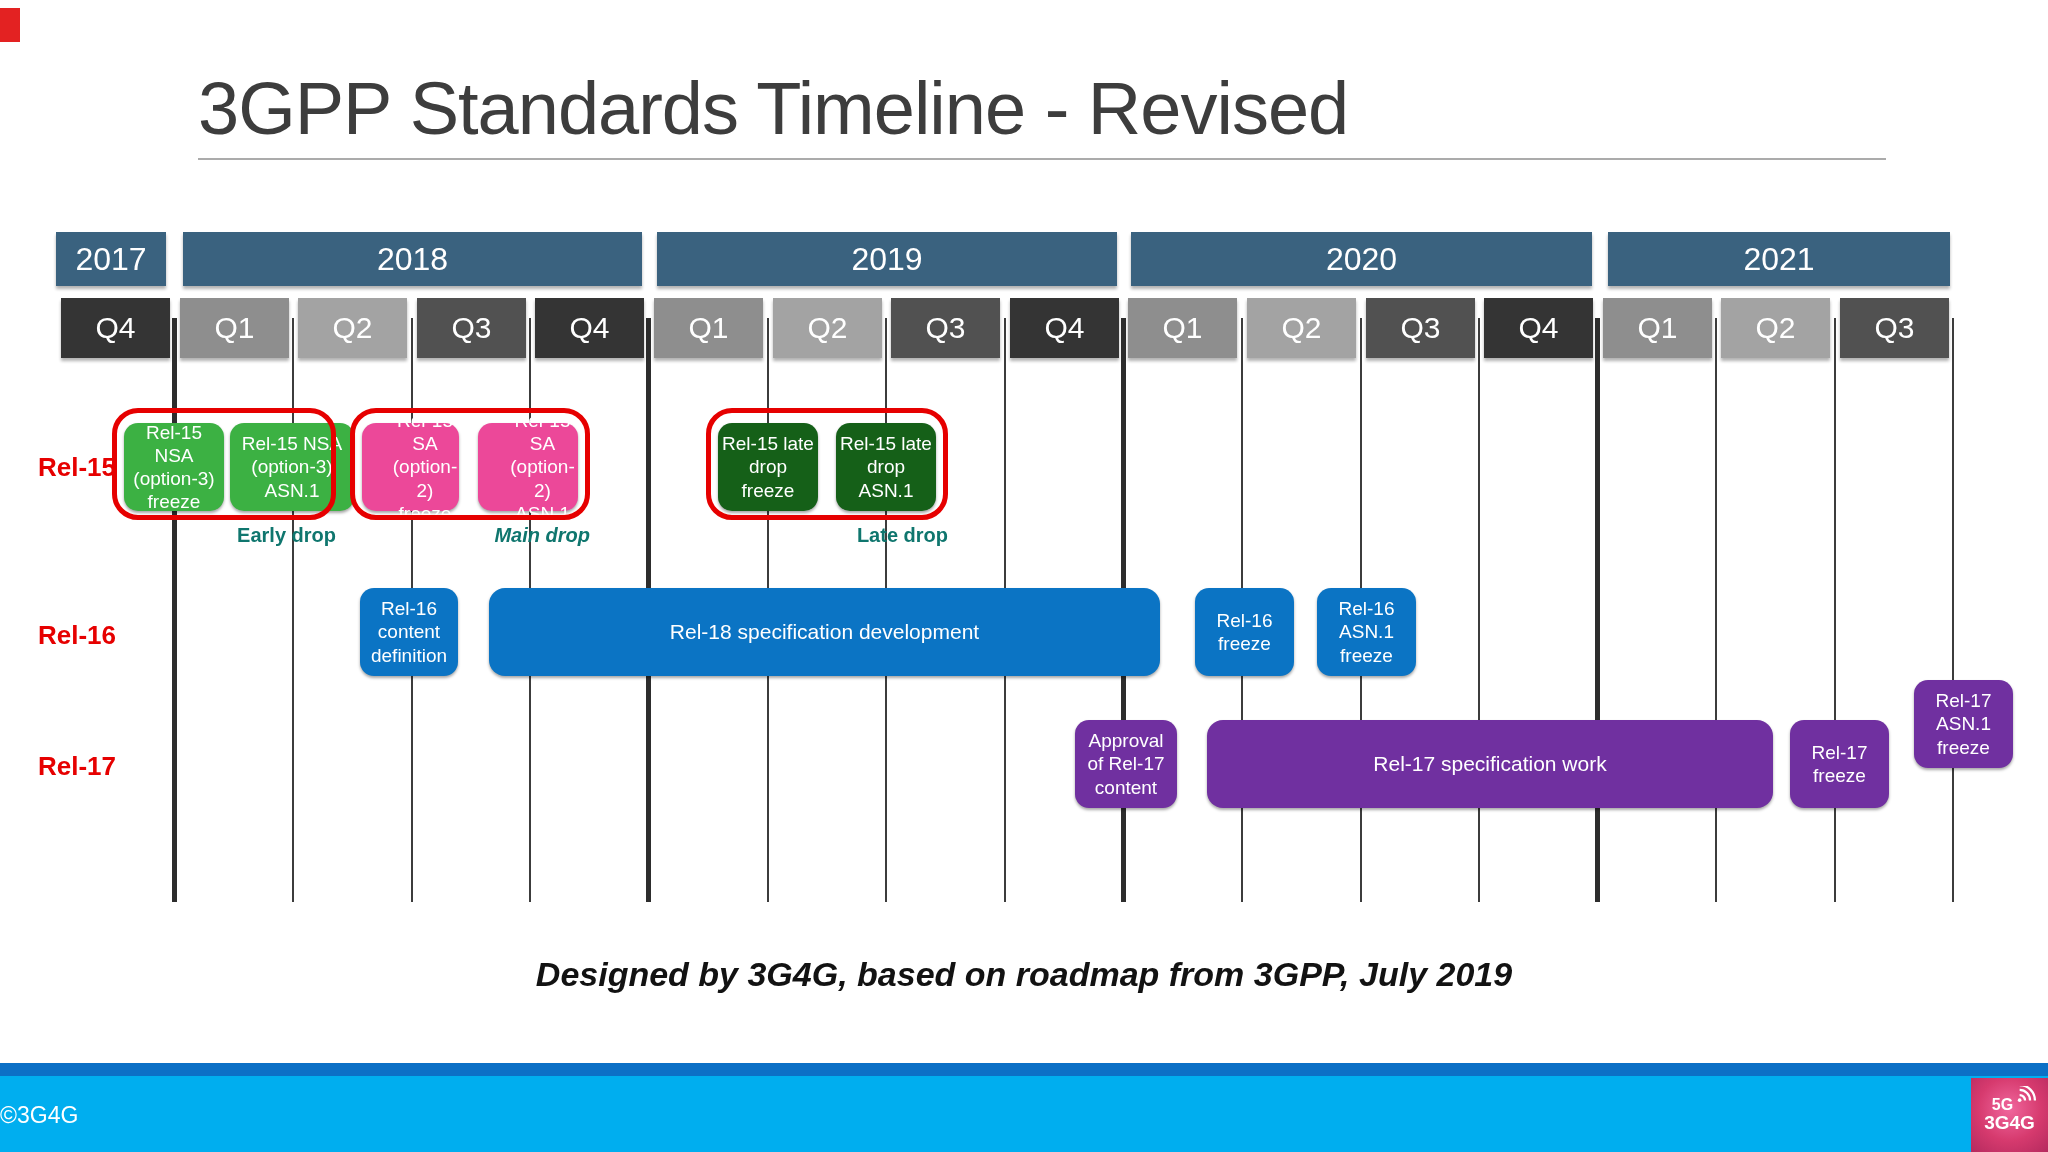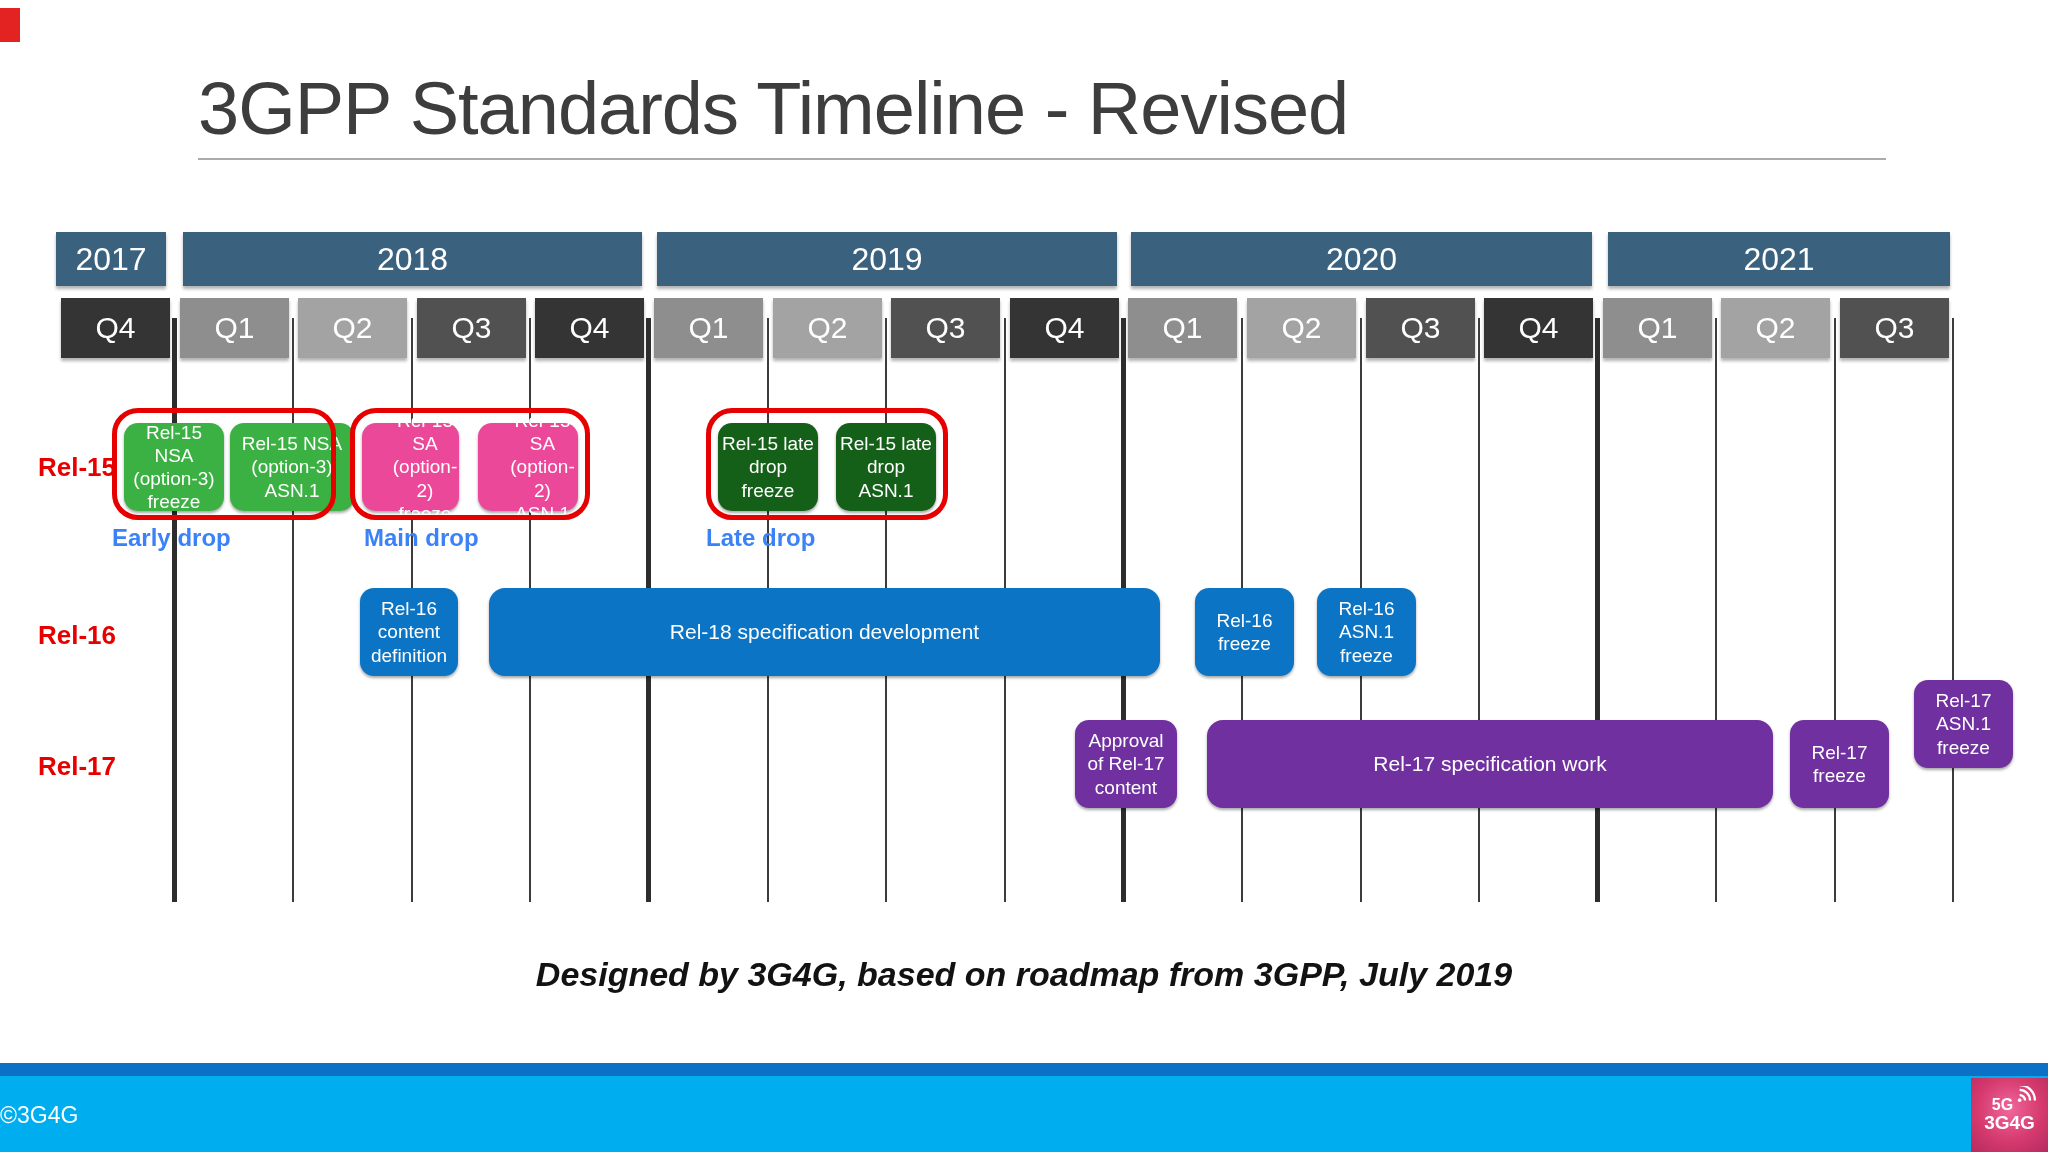--- a/index.html
+++ b/index.html
@@ -35,22 +35,22 @@
        text-align:center;font-size:19px;line-height:1.22;border-radius:14px;
        padding:2px 3px;box-sizing:border-box;z-index:4;
        box-shadow:0 2px 3px rgba(0,0,0,.35);}
   .bar{border-radius:16px;font-size:21px;}
   .g-early{background:#3cb143;} .g-main{background:#ec4899;padding-left:32px;} .g-late{background:#156018;}
   .blue{background:#0b74c4;} .purple{background:#7030a0;}
 
   
   .group{border:5px solid #e60000;border-radius:26px;background:transparent;
          z-index:5;box-sizing:border-box;}
-  .droplabel{top:524px;height:30px;font-size:24px;font-weight:bold;color:#3b82f6;
-             text-align:left;z-index:5;}
+  .droplabel{top:524px;height:30px;font-size:20px;font-weight:bold;color:#0f766e;
+             text-align:right;z-index:5;}
 
   
   .credit{left:0;top:955px;width:2048px;text-align:center;font-size:34px;
           font-style:italic;font-weight:bold;color:#121212;}
   .strip{left:0;top:1063px;width:2048px;height:13px;background:#0c70c6;}
   .bluebar{left:0;top:1076px;width:2048px;height:76px;background:#00aeef;}
   .copyright{left:0;top:1102px;width:2048px;text-align:left;color:#fff;
              font-size:23px;z-index:6;}
   .logo{left:1971px;top:1078px;width:77px;height:74px;z-index:7;
         background:radial-gradient(circle at 50% 42%,#f0679d 0%,#d63a6e 55%,#b52a5e 100%);
@@ -112,21 +112,21 @@
 <div class="abs box g-early" style="left:230px;top:423px;width:124px;height:88px;">Rel-15 NSA (option-3) ASN.1</div>
 <div class="abs box g-main" style="left:362px;top:423px;width:97px;height:88px;">Rel-15 SA (option-2) freeze</div>
 <div class="abs box g-main" style="left:478px;top:423px;width:100px;height:88px;">Rel-15 SA (option-2) ASN.1</div>
 <div class="abs box g-late" style="left:718px;top:423px;width:100px;height:88px;">Rel-15 late drop freeze</div>
 <div class="abs box g-late" style="left:836px;top:423px;width:100px;height:88px;">Rel-15 late drop ASN.1</div>
 
 <div class="abs group" style="left:112px;top:408px;width:224px;height:112px;"></div>
 <div class="abs group" style="left:350px;top:408px;width:240px;height:112px;"></div>
 <div class="abs group" style="left:706px;top:408px;width:242px;height:112px;"></div>
 <div class="abs droplabel" style="left:112px;width:224px;">Early drop</div>
-<div class="abs droplabel" style="left:364px;width:240px;">Main drop</div>
+<div class="abs droplabel" style="left:350px;width:240px;font-style:italic;">Main drop</div>
 <div class="abs droplabel" style="left:706px;width:242px;">Late drop</div>
 
 <div class="abs rowlabel" style="left:38px;top:620px;">Rel-16</div>
 <div class="abs box blue" style="left:360px;top:588px;width:98px;height:88px;">Rel-16 content definition</div>
 <div class="abs box blue bar" style="left:489px;top:588px;width:671px;height:88px;">Rel-18 specification development</div>
 <div class="abs box blue" style="left:1195px;top:588px;width:99px;height:88px;">Rel-16 freeze</div>
 <div class="abs box blue" style="left:1317px;top:588px;width:99px;height:88px;">Rel-16 ASN.1 freeze</div>
 
 <div class="abs rowlabel" style="left:38px;top:751px;">Rel-17</div>
 <div class="abs box purple" style="left:1075px;top:720px;width:102px;height:88px;">Approval of Rel-17 content</div>

